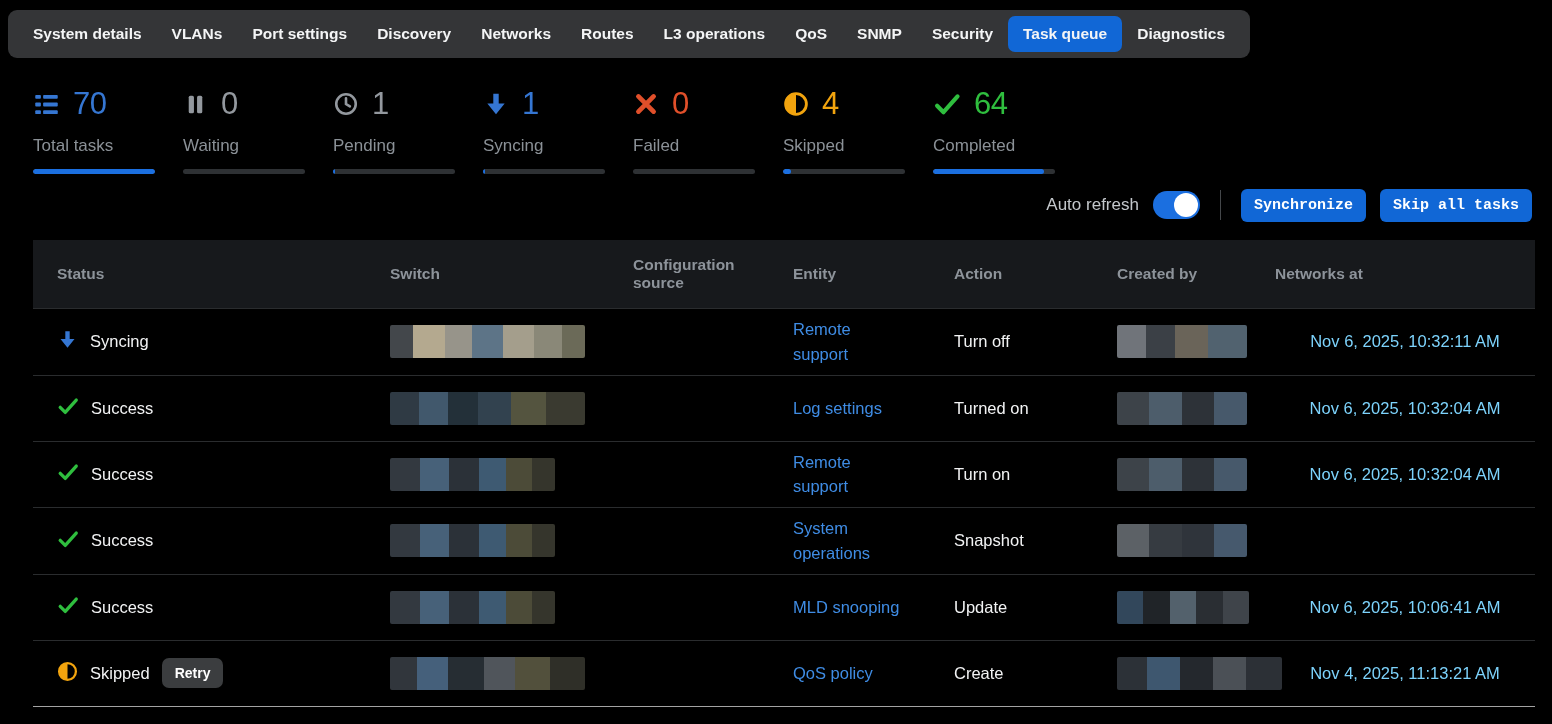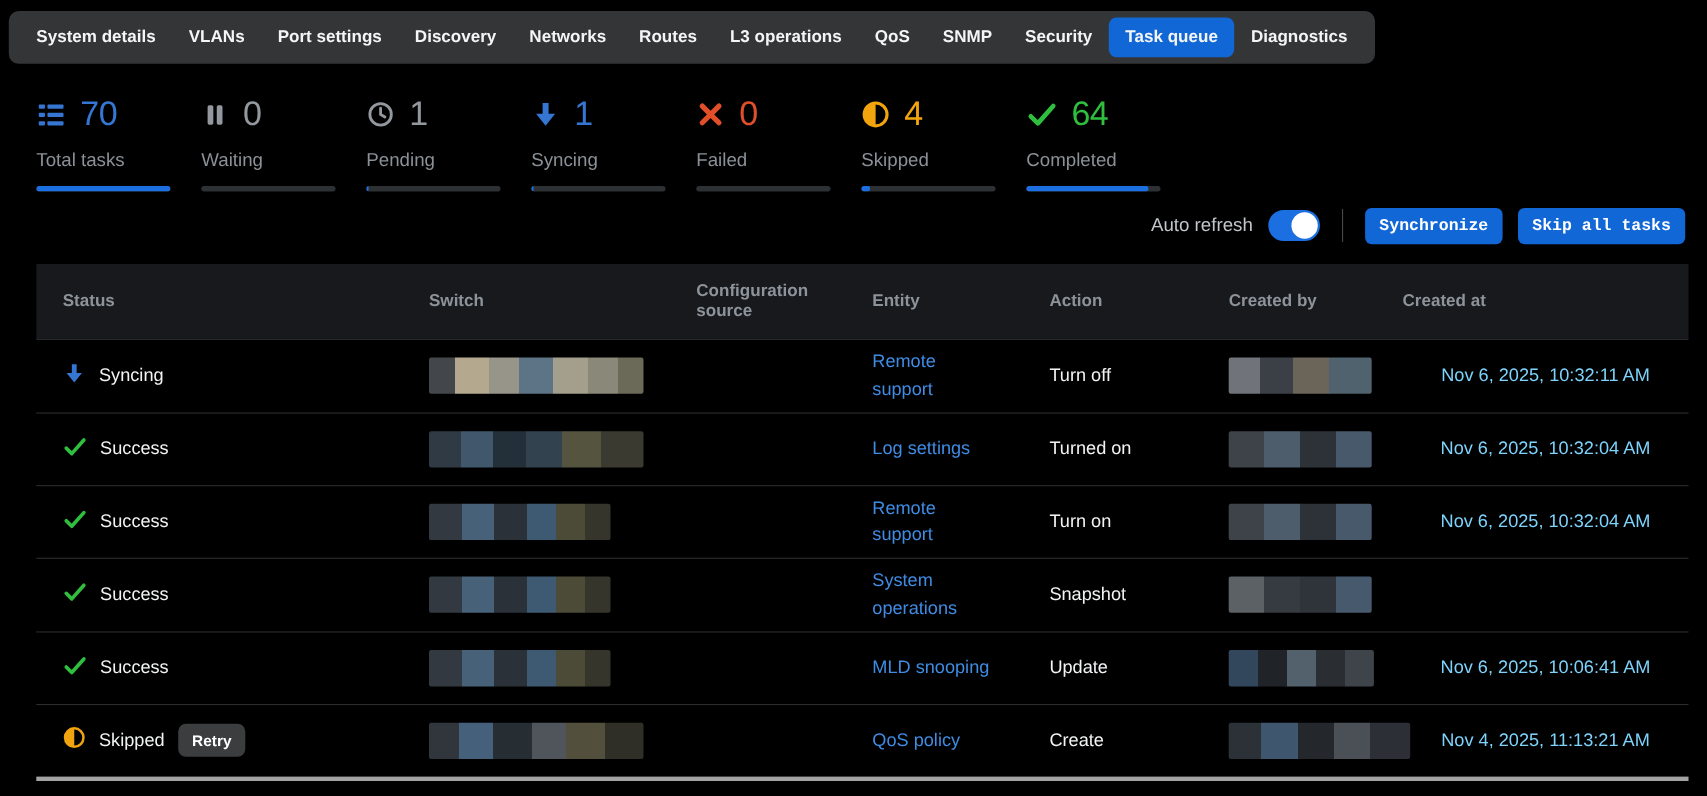--- a/index.html
+++ b/index.html
@@ -65,21 +65,21 @@
   .btn {
     background:#1167d6; color:#fff;
     font-size:15px; font-weight:700;
     border:none; border-radius:6px;
     padding:8px 13px; cursor:pointer;
     font-family:Liberation Mono, monospace;
     white-space:nowrap;
   }
 
   
-  .table { margin:18px 17px 0 33px; border-bottom:4px solid #a3a3a3; }
+  .table { margin:18px 17px 0 33px; border-bottom:1px solid #a3a3a3; }
   .thead, .trow {
     display:grid;
     grid-template-columns:357px 243px 160px 161px 163px 158px 1fr;
     align-items:center;
   }
   .thead {
     background:#17191c;
     min-height:68px;
     color:#8d939a;
     font-size:15.5px;
@@ -276,21 +276,21 @@
 
 <div class="table">
 
   <div class="thead">
     <div class="cell">Status</div>
     <div class="cell">Switch</div>
     <div class="cell">Configuration source</div>
     <div class="cell">Entity</div>
     <div class="cell">Action</div>
     <div class="cell">Created by</div>
-    <div class="cell">Created at</div>
+    <div class="cell">Networks at</div>
   </div>
 
   <div class="trow">
     <div class="cell status-cell">
       <span><svg width="21" height="21" viewBox="0 0 24 24">
             <path d="M9.5 2.5h5v9h5.5L12 21.5 4 11.5h5.5z" fill="#3576d2"></path>
           </svg></span>
       <span class="status-text">Syncing</span>
     </div>
     <div class="cell">

